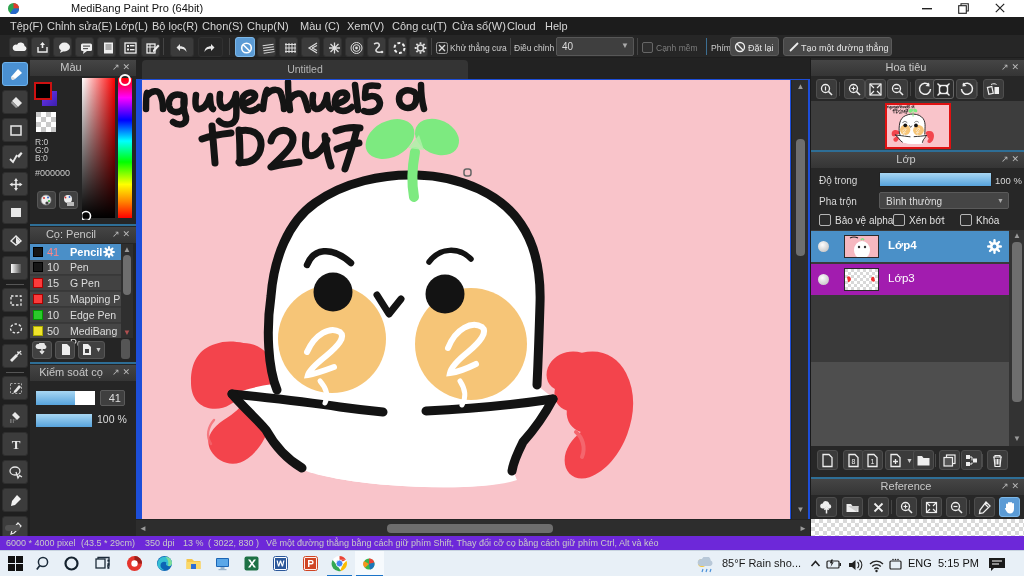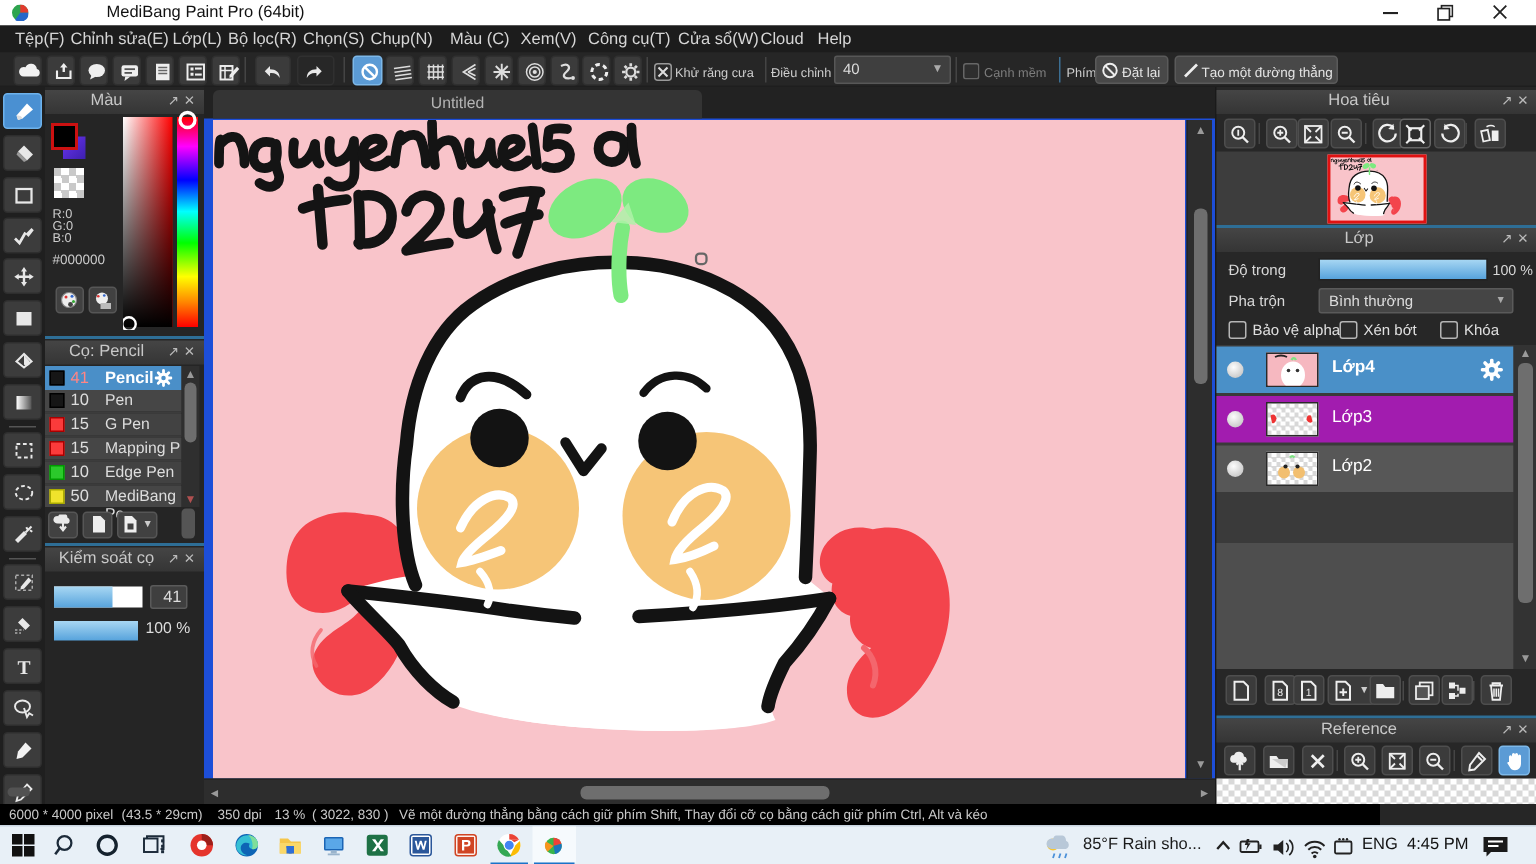--- a/index.html
+++ b/index.html
@@ -55,21 +55,21 @@
 .nbtn svg { position:absolute; left:2px; top:2px; }
 .eyedot { position:absolute; left:7px; top:10px; width:11px; height:11px; border-radius:50%;
   background:radial-gradient(circle at 40% 35%, #fdfdfd, #b9b9b9); }
 .lthumb { position:absolute; left:33px; top:4px; width:35px; height:23px; border:1px solid #2a2a2a; overflow:hidden;}
 .checker { background:#fff conic-gradient(#fff 25%,#d8d8d8 25% 50%,#fff 50% 75%,#d8d8d8 75%); background-size:6px 6px; }
 .lname { position:absolute; left:77px; top:8px; font-size:11.5px; color:#fff; }
 .cbx { position:absolute; width:12px; height:12px; background:#2b2b2b; border:1px solid #b5b5b5; border-radius:2px;}
 .clab { position:absolute; font-size:10px; color:#e0e0e0; white-space:nowrap; }
 
 
-#statusbar { left:0; top:536px; width:920px; height:14px; background:#000000; color:#c9c9c9; font-size:9px; line-height:14px; white-space:nowrap; }
+#statusbar { left:0; top:536px; width:1024px; height:14px; background:#6d28d9; color:#c9c9c9; font-size:9px; line-height:14px; white-space:nowrap; }
 #statusbar span { position:absolute; top:0; }
 
 
 #taskbar { left:0; top:550px; width:1024px; height:26px; background:#e8f0f7; border-top:1px solid #c8d4e0; }
 .tico { position:absolute; top:4px; width:17px; height:17px; }
 </style>
 </head>
 <body>
 <div id="stage">
 
@@ -219,21 +219,21 @@
           <g stroke="#ddd" stroke-width="1.8">
             <path d="M8.5 2.2 V4.2 M8.5 11.8 V13.8 M2.7 8 H4.7 M12.3 8 H14.3 M4.4 3.9 L5.8 5.3 M11.2 10.7 L12.6 12.1 M12.6 3.9 L11.2 5.3 M5.8 10.7 L4.4 12.1"></path>
           </g>
         </svg>
       </div>
   <div class="tsep" style="left:431px"></div>
   <svg class="abs" style="left:436px;top:7px" width="12" height="12" viewBox="0 0 12 12">
         <rect x="0.5" y="0.5" width="11" height="11" rx="2" fill="#2a2a2a" stroke="#999"></rect>
         <path d="M3 3 L9 9 M9 3 L3 9" stroke="#ddd" stroke-width="1.4"></path>
       </svg>
-  <div class="tlabel" style="left:450px;top:8px">Khử răng cưa</div>
+  <div class="tlabel" style="left:450px;top:8px">Khử thẳng cưa</div>
   <div class="tsep" style="left:510px"></div>
   <div class="tlabel" style="left:514px;top:8px">Điều chỉnh</div>
   <div class="abs" style="left:556px;top:2px;width:78px;height:19px;background:#3f3f3f;border:1px solid #575757;border-radius:2px;">
     <span style="position:absolute;left:5px;top:3px;font-size:10px;color:#ddd">40</span>
     <span style="position:absolute;right:4px;top:3px;font-size:8px;color:#aaa">▼</span>
   </div>
   <div class="tsep" style="left:637px"></div>
   <svg class="abs" style="left:642px;top:7px" width="11" height="11" viewBox="0 0 11 11">
         <rect x="0.5" y="0.5" width="10" height="10" rx="1.5" fill="#2e2e2e" stroke="#666"></rect>
       </svg>
@@ -684,31 +684,20 @@
 
     <div class="abs" style="left:0;top:34px;width:198px;height:31px;background:#a21caf;">
       <div class="eyedot"></div>
       <div class="lthumb checker"><svg width="33" height="22" viewBox="0 0 33 22">
               <path d="M2 8 Q5 6 6 10 Q5 14 3 13 Z" fill="#e33"></path>
               <path d="M29 8 Q26 7 26 11 Q28 14 30 12 Z" fill="#e33"></path>
             </svg></div>
       <span class="lname">Lớp3</span>
     </div>
 
-    <div class="abs" style="left:0;top:67px;width:198px;height:31px;background:#575757;">
-      <div class="eyedot"></div>
-      <div class="lthumb checker"><svg width="33" height="22" viewBox="0 0 33 22">
-              <circle cx="11" cy="13" r="4" fill="#f2bf70"></circle>
-              <circle cx="21" cy="13" r="4" fill="#f2bf70"></circle>
-              <circle cx="12" cy="9" r="1.4" fill="#222"></circle>
-              <circle cx="20" cy="9" r="1.4" fill="#222"></circle>
-              <path d="M15 3 Q16.5 1 18 3" stroke="#7de382" stroke-width="1.5" fill="none"></path>
-            </svg></div>
-      <span class="lname">Lớp2</span>
-    </div>
 
     <div class="abs" style="left:0;top:132px;width:198px;height:84px;background:#4e4e4e;"></div>
 
     <div class="abs" style="left:198px;top:0;width:16px;height:216px;background:#333;">
       <div class="sarrow" style="left:0;top:1px;width:16px;">▲</div>
       <div class="sthumb" style="left:3px;top:12px;width:10px;height:160px;"></div>
       <div class="sarrow" style="left:0;top:204px;width:16px;">▼</div>
     </div>
   </div>
 
@@ -932,20 +921,20 @@
         <path d="M1 5 A9 9 0 0 1 14 5 M3.2 7.5 A6 6 0 0 1 11.8 7.5 M5.4 10 A3 3 0 0 1 9.6 10" stroke="#222" stroke-width="1.3" fill="none"></path>
         <circle cx="7.5" cy="12" r="1.2" fill="#222"></circle>
       </svg>
   <svg class="tico" style="left:888px;width:15px;height:14px;top:7px" viewBox="0 0 15 14">
         <rect x="2" y="3" width="11" height="8" rx="1" fill="none" stroke="#222" stroke-width="1.2"></rect>
         <circle cx="5" cy="1.5" r="0.8" fill="#222"></circle>
         <circle cx="7.5" cy="1.5" r="0.8" fill="#222"></circle>
         <circle cx="10" cy="1.5" r="0.8" fill="#222"></circle>
       </svg>
   <div class="abs" style="left:908px;top:6px;font-size:11px;color:#111">ENG</div>
-  <div class="abs" style="left:938px;top:6px;font-size:11px;color:#111">4:45 PM</div>
+  <div class="abs" style="left:938px;top:6px;font-size:11px;color:#111">5:15 PM</div>
   <svg class="tico" style="left:988px;width:18px;height:16px;top:5px" viewBox="0 0 18 16">
         <path d="M1 2 H17 V12 H6 L3 15 V12 H1 Z" fill="#1a1a1a"></path>
         <path d="M4 5 H14 M4 8 H11" stroke="#fff" stroke-width="1.2"></path>
       </svg>
 </div>
 
 </div>
 
 </body></html>

